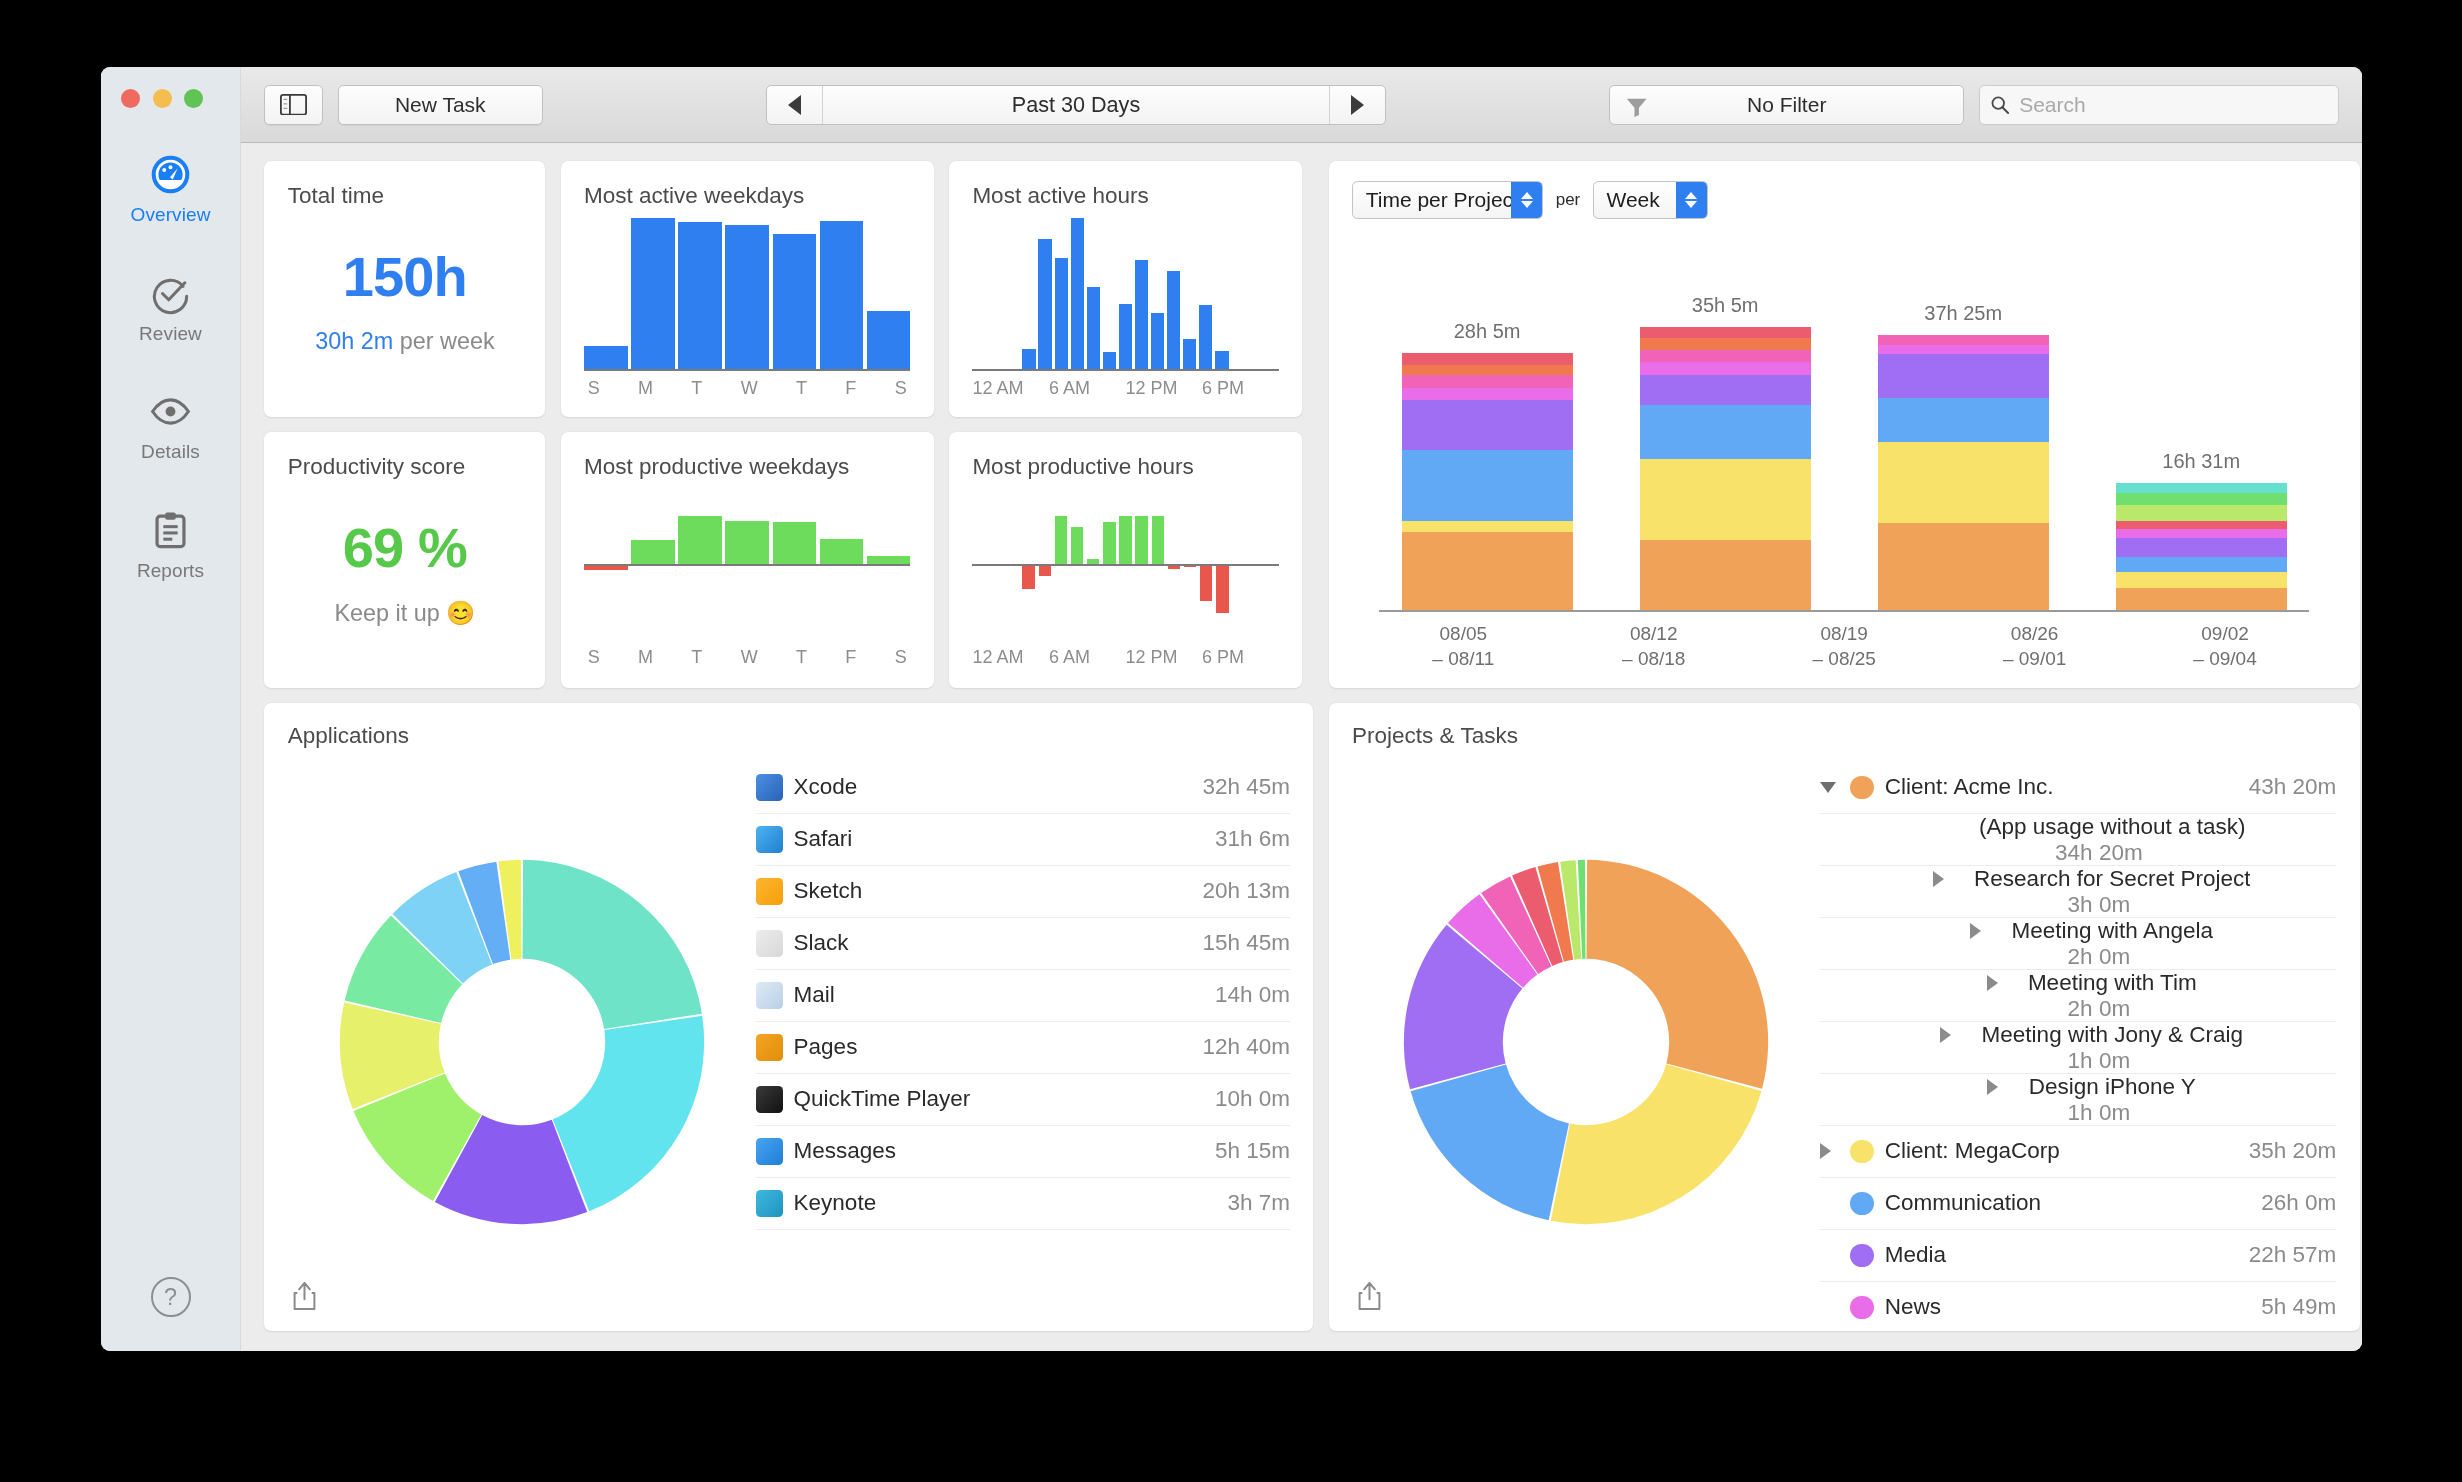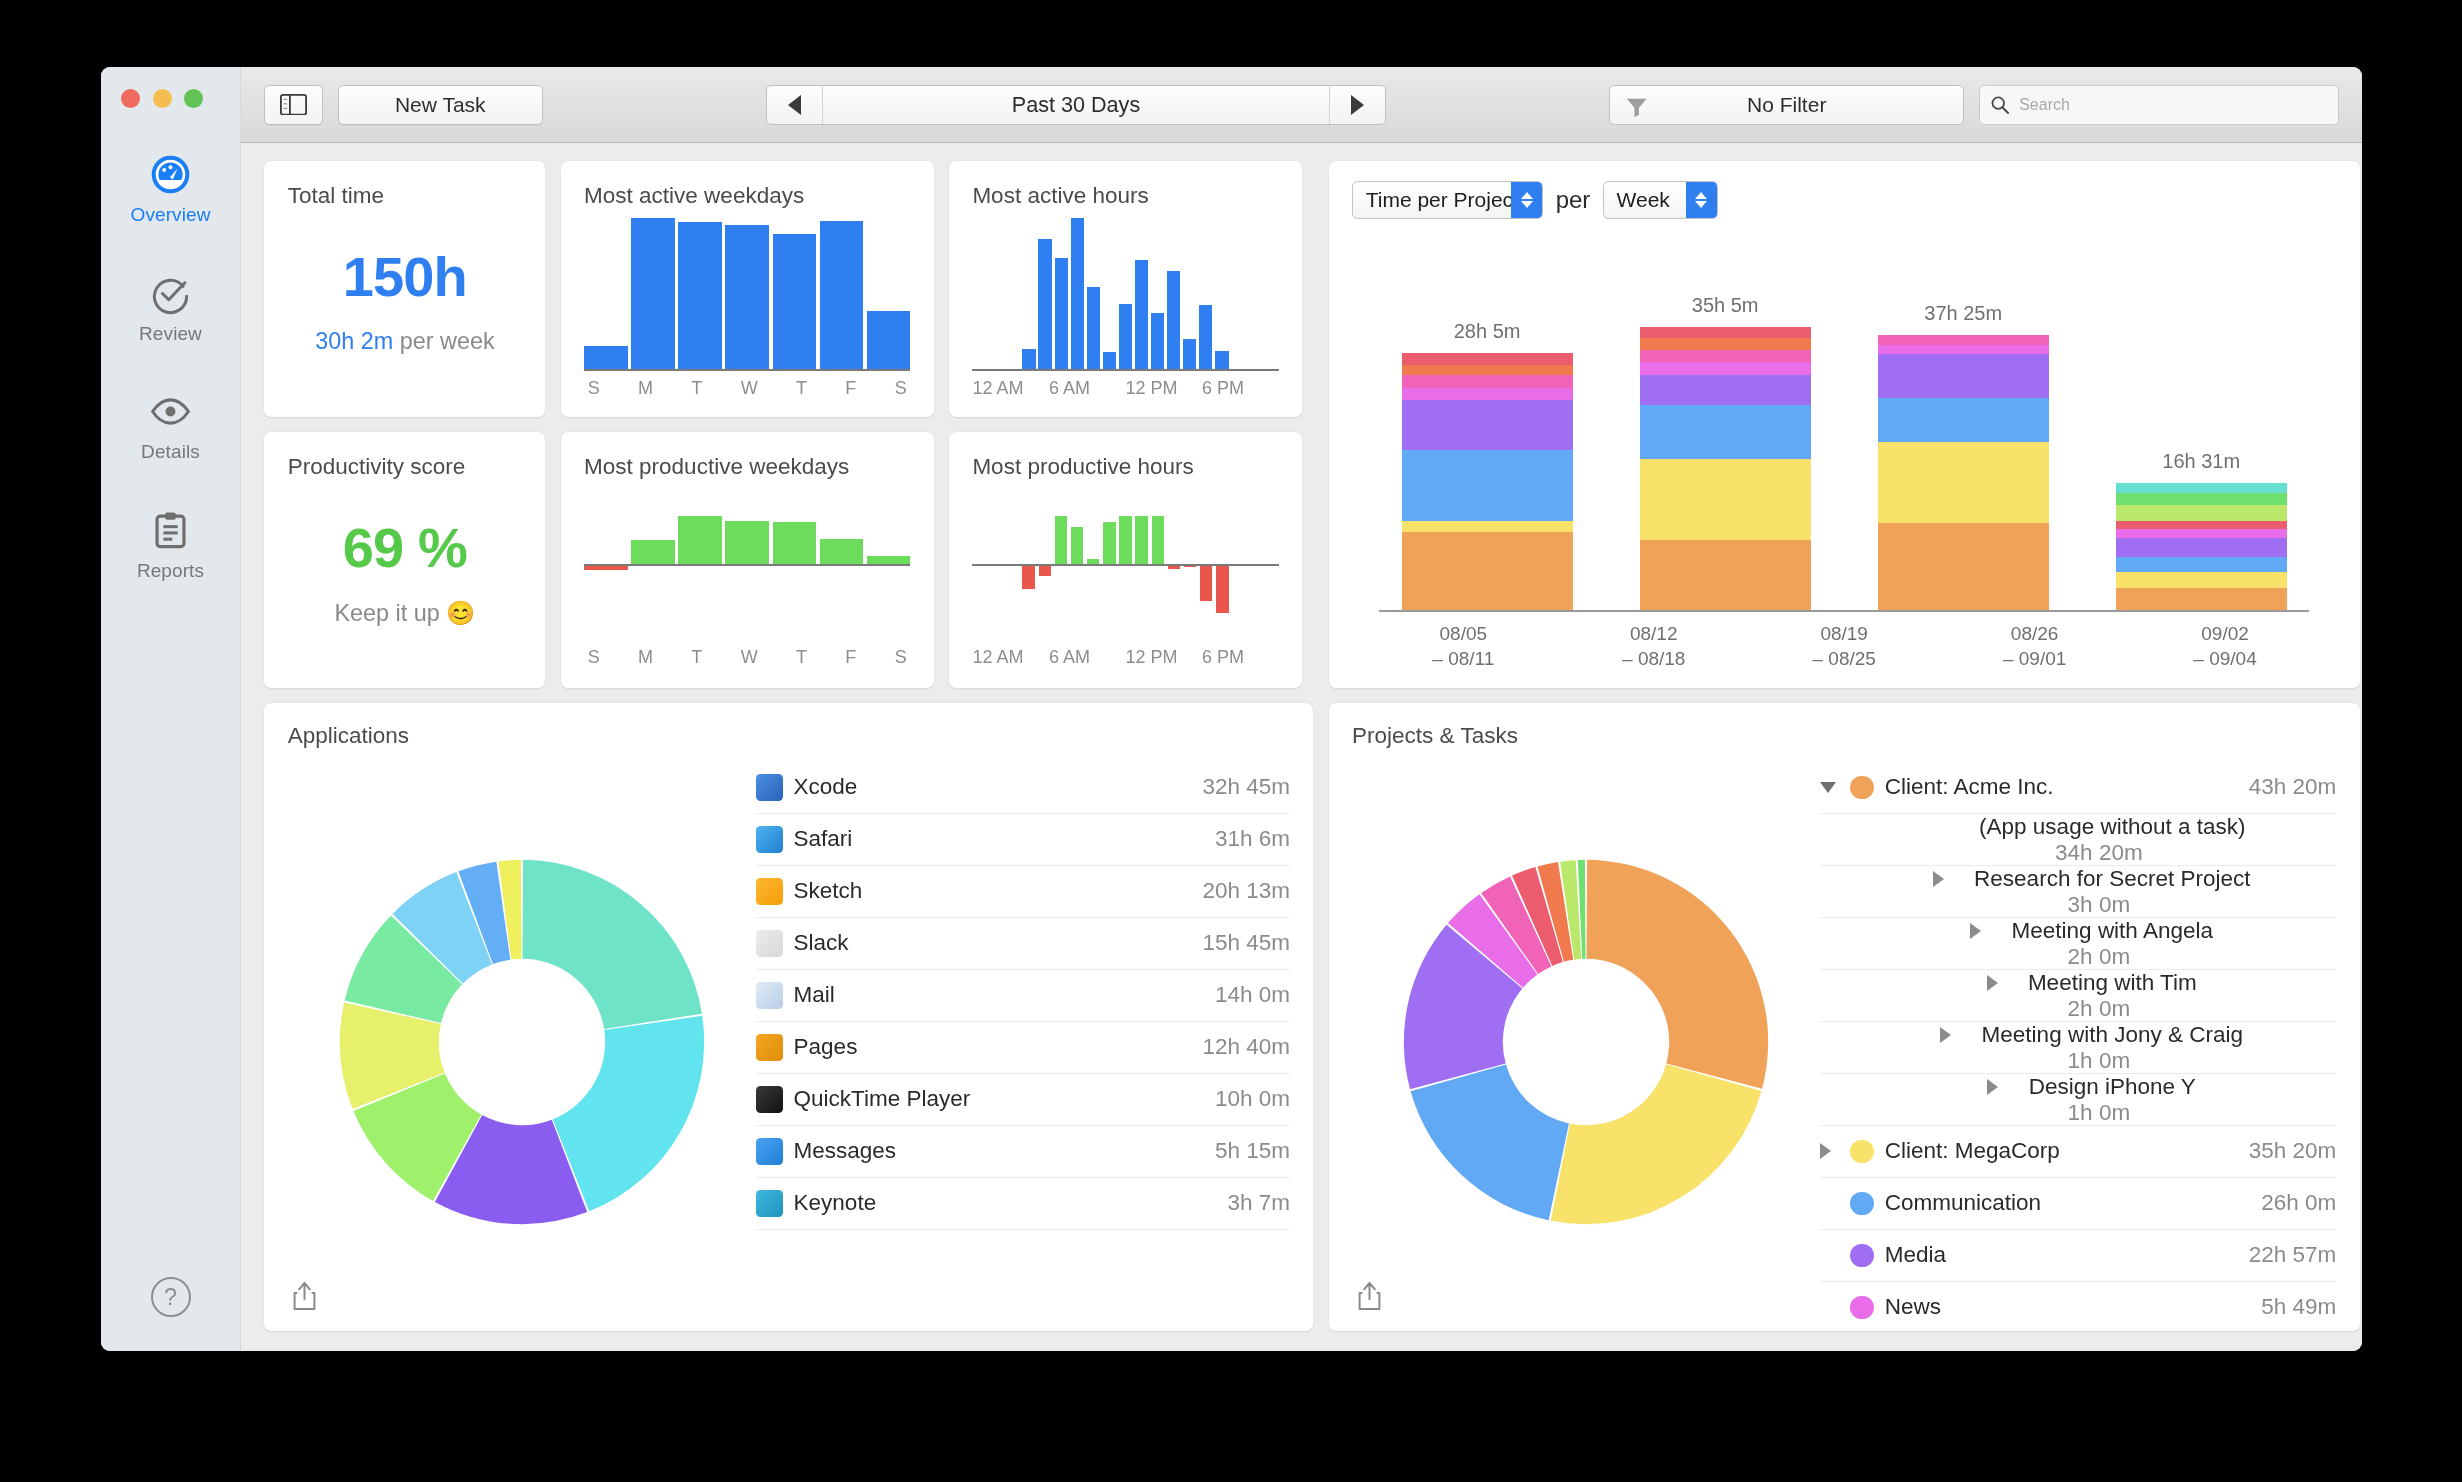--- a/index.html
+++ b/index.html
@@ -99,21 +99,21 @@
     position: relative; font-size: 21px; color: #2d2d2d;
   }
   .filter-btn .funnel { position: absolute; left: 14.4px; top: 10px; }
 
   .search-box {
     width: 360px; height: 40px; border: 0.9px solid #cbcbcb; border-radius: 5.4px;
     background: #f7f7f7; display: flex; align-items: center; padding: 0 10.8px; gap: 9px;
   }
   .search-box input {
     border: none; outline: none; background: transparent;
-    font-family: "Liberation Sans", sans-serif; font-size: 16px; color: #3a3a3a; width: 100%;
+    font-family: "Liberation Sans", sans-serif; font-size: 21px; color: #3a3a3a; width: 100%;
   }
   .search-box input::placeholder { color: #a9a9a9; }
 
   
   .content {
     flex: 1; background: #ececec;
     padding: 18px 23.4px 20px 23.4px;
     display: grid;
     grid-template-columns: 1049px 1031px;
     grid-template-rows: 527px 1fr;
@@ -168,21 +168,21 @@
     font-size: 21px; color: #1d1d1d; position: relative; overflow: hidden;
   }
   .popup .stepper {
     position: absolute; right: 0; top: 0; bottom: 0; width: 31px;
     background: #2f7ff0; display: flex; flex-direction: column;
     align-items: center; justify-content: center; gap: 2.7px;
   }
   .chev { width: 0; height: 0; }
   .chev.u { border-left: 6.3px solid transparent; border-right: 6.3px solid transparent; border-bottom: 7.2px solid #fff; }
   .chev.d { border-left: 6.3px solid transparent; border-right: 6.3px solid transparent; border-top: 7.2px solid #fff; }
-  .per-label { font-size: 24px; color: #2b2b2b; }
+  .per-label { font-size: 17px; color: #2b2b2b; }
 
   .stack-plot { flex: 1; display: flex; align-items: flex-end; justify-content: space-around; padding: 34px 16px 0 16px; }
   .stack-col { width: 171px; display: flex; flex-direction: column; align-items: center; }
   .stack-total { font-size: 20px; color: #6f6f6f; margin-bottom: 10px; }
   .stack-bar { width: 100%; display: flex; flex-direction: column; }
   .stack-baseline { height: 1.8px; background: #9a9a9a; margin: 0 27px; }
   .stack-xlabels { display: flex; justify-content: space-around; padding: 9px 16px 0 16px; }
   .stack-x { width: 171px; text-align: center; font-size: 19px; color: #6f6f6f; line-height: 1.35; }
 
   

